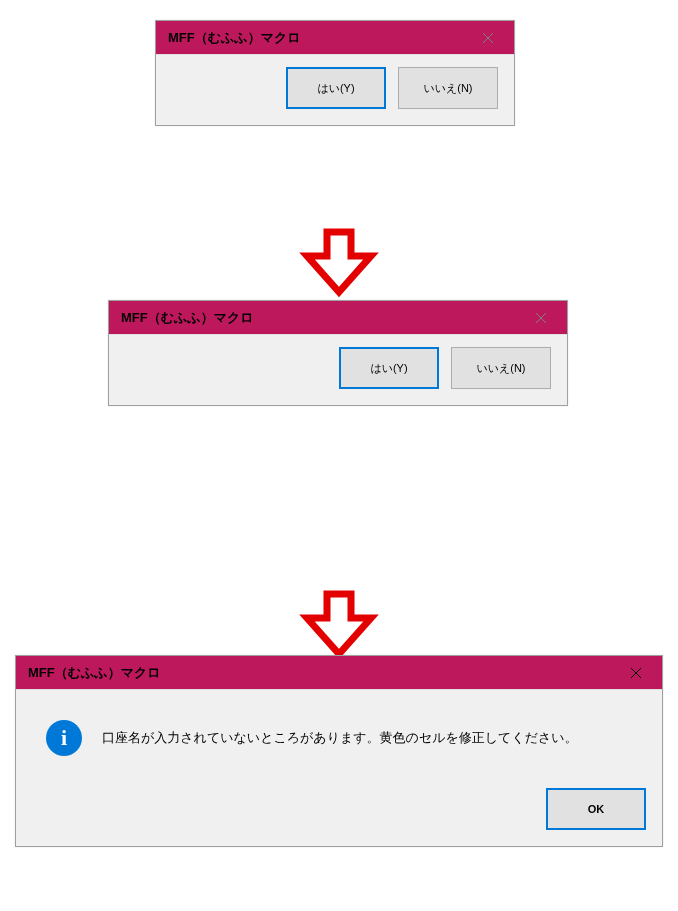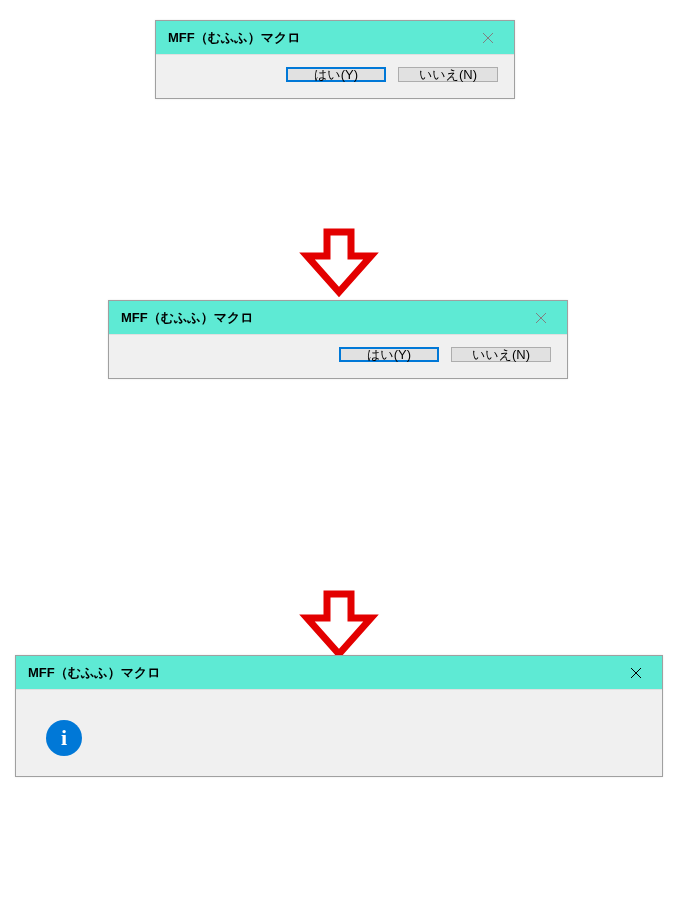--- a/index.html
+++ b/index.html
@@ -17,21 +17,21 @@
     .dialog {
       position: absolute;
       background: #f0f0f0;
       border: 1px solid #a0a0a0;
       box-shadow: 0 0 2px rgba(0,0,0,0.1);
     }
     .titlebar {
       display: flex;
       justify-content: space-between;
       align-items: center;
-      background: #5eead4;
+      background: #be185d;
       border-bottom: 1px solid #e0e0e0;
       padding: 8px 12px;
       height: 34px;
     }
     .titlebar-text {
       font-size: 13px;
       font-weight: bold;
       color: #000;
     }
     .close-btn {
@@ -60,24 +60,24 @@
       color: #000;
     }
     .dialog-buttons {
       display: flex;
       justify-content: flex-end;
       gap: 12px;
       padding: 12px 16px 16px 16px;
     }
     .btn {
       min-width: 100px;
-      height: 15px;
+      height: 42px;
       background: #e1e1e1;
       border: 1px solid #adadad;
-      font-size: 13px;
+      font-size: 11px;
       cursor: pointer;
       display: flex;
       align-items: center;
       justify-content: center;
       font-family: inherit;
       color: #000;
     }
     .btn-default {
       border: 2px solid #0078d7;
       background: #e1e1e1;
@@ -197,14 +197,18 @@
     <span class="titlebar-text">MFF（むふふ）マクロ</span>
     <div class="close-btn">
       <svg viewBox="0 0 12 12">
           <line x1="1" y1="1" x2="11" y2="11" stroke="#000" stroke-width="1"></line>
           <line x1="11" y1="1" x2="1" y2="11" stroke="#000" stroke-width="1"></line>
         </svg>
     </div>
   </div>
   <div class="info-dialog-body">
     <div class="info-icon">i</div>
+    <div class="info-text">口座名が入力されていないところがあります。黄色のセルを修正してください。</div>
+  </div>
+  <div class="dialog-buttons">
+    <button class="btn btn-default btn-ok">OK</button>
   </div>
 </div>
 
 </body></html>

